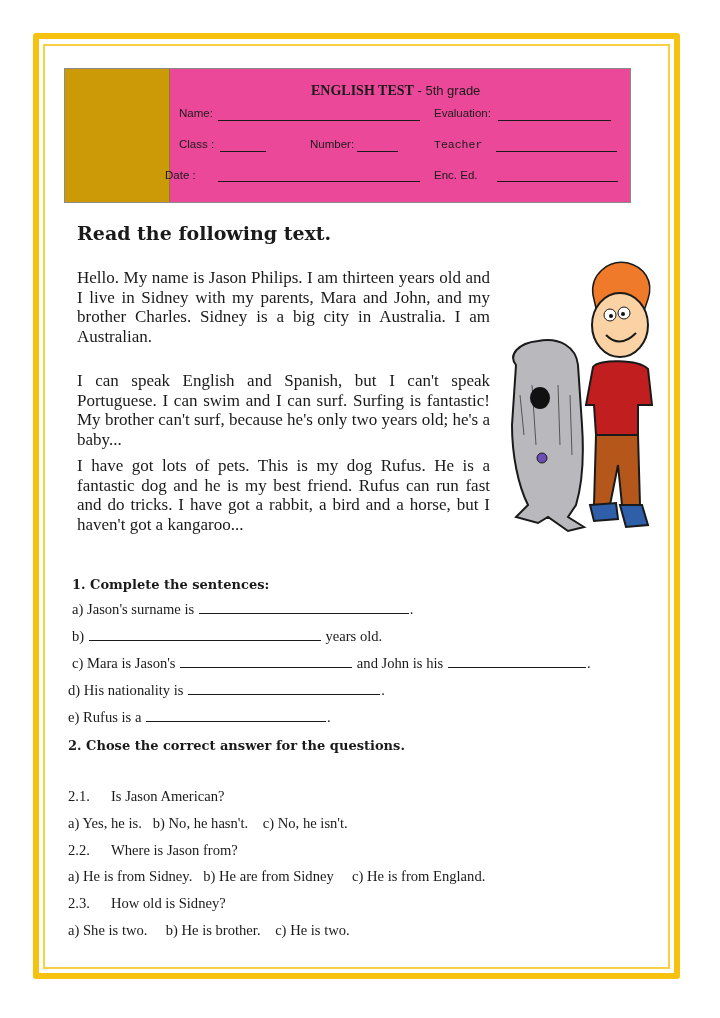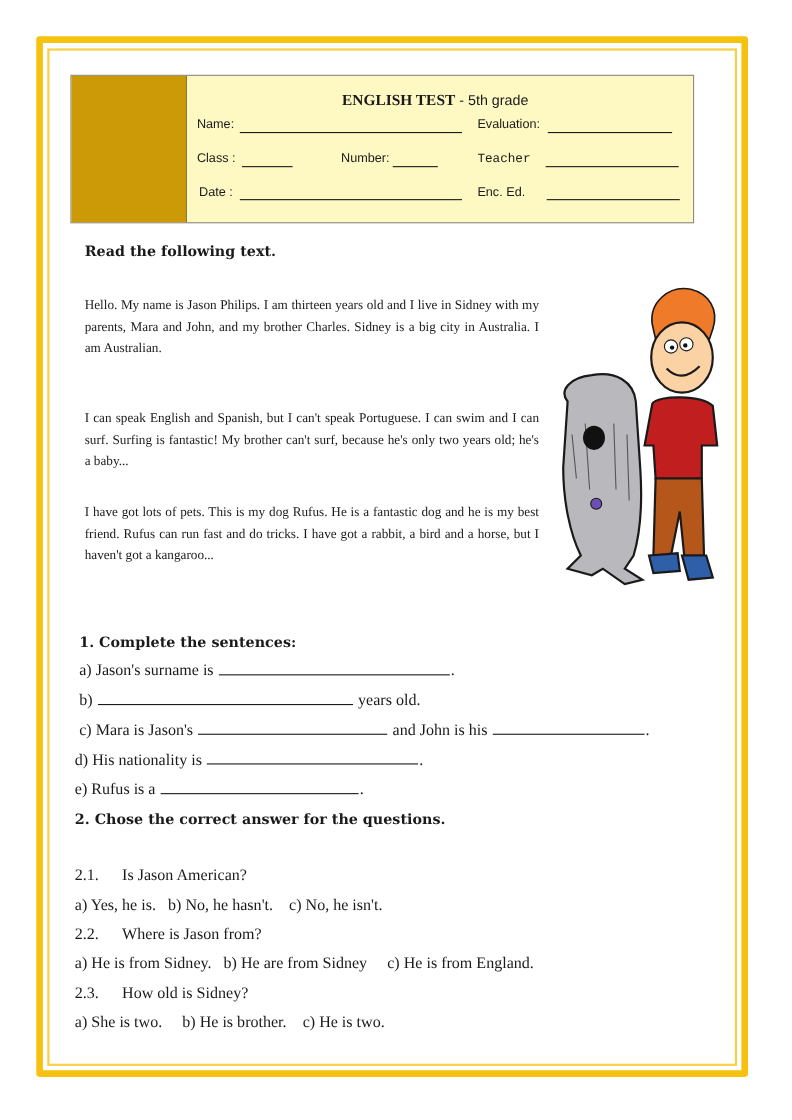--- a/index.html
+++ b/index.html
@@ -1,29 +1,29 @@
 <!DOCTYPE html>
 <html><head>
 <meta charset="utf-8">
 <style>
   html, body { margin:0; padding:0; background:#ffffff; }
   body { width:720px; height:1018px; position:relative; overflow:hidden; font-family:"DejaVu Serif", serif; color:#1a1a1a; }
   .frame-outer { position:absolute; left:33px; top:33px; width:647px; height:946px; border:6px solid #f7c10f; border-radius:3px; box-sizing:border-box; }
   .frame-inner { position:absolute; left:43px; top:44px; width:627px; height:925px; border:2px solid #f9cf45; box-sizing:border-box; }
 
-  .header-box { position:absolute; left:64px; top:68px; width:567px; height:135px; border:1px solid #8a8a8a; box-sizing:border-box; background:#fef9c3; }
+  .header-box { position:absolute; left:64px; top:68px; width:567px; height:135px; border:1px solid #8a8a8a; box-sizing:border-box; background:#ec4899; }
   .header-swatch { position:absolute; left:0; top:0; width:104px; height:133px; background:#cc9a06; border-right:1px solid #8a7a3a; }
   .header-title { position:absolute; left:246px; top:14px; font-size:13px; white-space:nowrap; }
   .header-title b { font-family:"Liberation Serif", serif; font-weight:bold; font-size:14px; }
   .header-title span.sub { font-family:"Liberation Sans", sans-serif; font-size:13px; }
   .hf { position:absolute; font-family:"Liberation Sans", sans-serif; font-size:11.5px; white-space:nowrap; color:#1a1a1a; }
   .line { position:absolute; height:0; border-bottom:1px solid #1a1a1a; }
 
-  .instr { position:absolute; left:77px; top:222px; font-family:"DejaVu Serif", serif; font-weight:bold; font-size:13px; }
-  .para { position:absolute; left:77px; width:413px; font-family:"Liberation Serif", serif; font-size:12px; line-height:19.5px; text-align:justify; }
+  .instr { position:absolute; left:77px; top:222px; font-family:"DejaVu Serif", serif; font-weight:bold; font-size:19px; }
+  .para { position:absolute; left:77px; width:413px; font-family:"Liberation Serif", serif; font-size:17px; line-height:19.5px; text-align:justify; }
 
   .sec-title { position:absolute; font-family:"DejaVu Serif", serif; font-weight:bold; font-size:13px; }
   .q { position:absolute; font-family:"Liberation Serif", serif; font-size:14.6px; white-space:nowrap; }
   .blank { display:inline-block; border-bottom:1px solid #1a1a1a; height:12px; vertical-align:baseline; margin:0 1px; }
 
   .illustration { position:absolute; left:498px; top:255px; width:160px; height:282px; }
 </style>
 </head>
 <body>
 
@@ -44,21 +44,21 @@
 
   <span class="hf" style="left:114px;top:69px;">Class :</span>
   <div class="line" style="left:155px;top:82px;width:46px;"></div>
 
   <span class="hf" style="left:245px;top:69px;">Number:</span>
   <div class="line" style="left:292px;top:82px;width:41px;"></div>
 
   <span class="hf" style="left:369px;top:69px;font-family:Liberation Mono, monospace;">Teacher</span>
   <div class="line" style="left:431px;top:82px;width:121px;"></div>
 
-  <span class="hf" style="left:116px;top:100px;">Date  :</span>
+  <span class="hf" style="left:100px;top:100px;">Date  :</span>
   <div class="line" style="left:153px;top:112px;width:202px;"></div>
 
   <span class="hf" style="left:369px;top:100px;">Enc. Ed.</span>
   <div class="line" style="left:432px;top:112px;width:121px;"></div>
 </div>
 
 <div class="instr">Read the following text.</div>
 <p class="para" style="top:268px;margin:0;">Hello. My name is Jason Philips. I am thirteen years old and I live in Sidney with my parents, Mara and John, and my brother Charles. Sidney is a big city in Australia. I am Australian.</p>
 <p class="para" style="top:371px;margin:0;">I can speak English and Spanish, but I can't speak Portuguese. I can swim and I can surf. Surfing is fantastic! My brother can't surf, because he's only two years old; he's a baby...</p>
 <p class="para" style="top:456px;margin:0;">I have got lots of pets. This is my dog Rufus. He is a fantastic dog and he is my best friend. Rufus can run fast and do tricks. I have got a rabbit, a bird and a horse, but I haven't got a kangaroo...</p>

